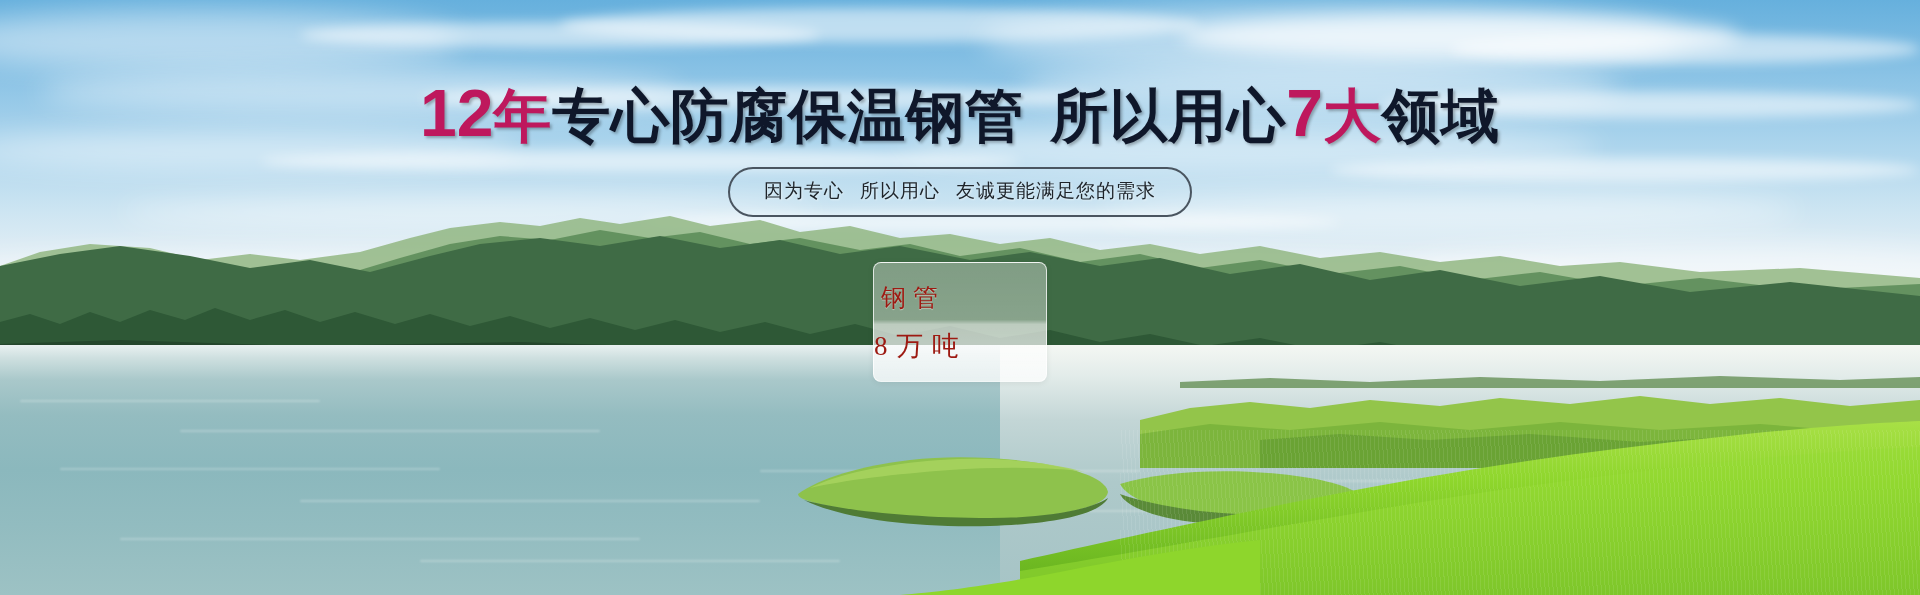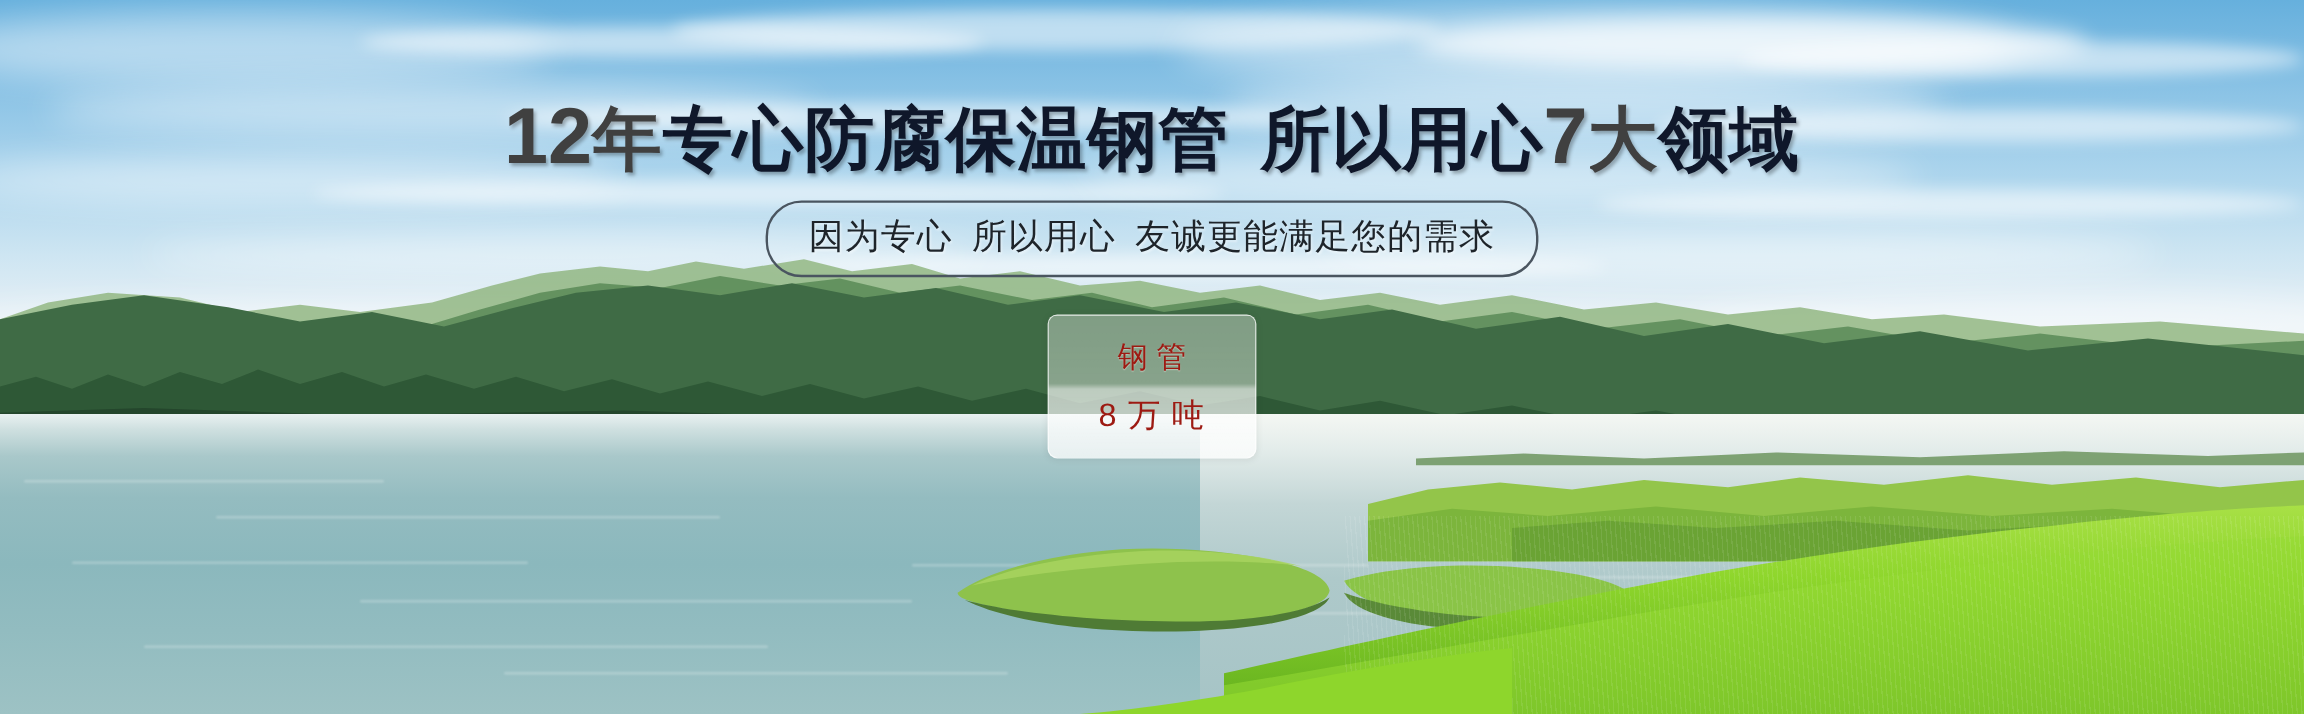--- a/index.html
+++ b/index.html
@@ -86,33 +86,33 @@
   .headline{
     position:absolute;left:0;top:80px;width:1920px;
     text-align:center;
     white-space:nowrap;
     font-size:58px;
     font-weight:bold;
     letter-spacing:1px;
     line-height:1.0;
     text-shadow:2px 2px 3px rgba(0,0,0,0.28);
   }
-  .h-red{color:#404040;}
+  .h-red{color:#be185d;}
   .h-dark{color:#0f172a;}
   .h-num{font-size:66px;letter-spacing:0;}
   .h-gap{display:inline-block;width:26px;}
 
   
   .pill{
     position:absolute;left:50%;top:167px;
     transform:translateX(-50%);
     padding:9px 34px 11px 34px;
     border:2px solid #4a5560;
     border-radius:30px;
-    font-size:29px;
+    font-size:19px;
     color:#1e242a;
     letter-spacing:1px;
     white-space:nowrap;
     text-shadow:1px 1px 2px rgba(255,255,255,0.5);
   }
   .pill .sp{display:inline-block;width:16px;}
 
   
   .cards{
     position:absolute;left:50%;top:262px;
@@ -125,35 +125,35 @@
     border-radius:8px;
     border:1px solid rgba(255,255,255,0.75);
     background:linear-gradient(to bottom,
       rgba(255,255,255,0.34) 0%,
       rgba(255,255,255,0.38) 48%,
       rgba(255,255,255,0.66) 52%,
       rgba(255,255,255,0.74) 100%);
     box-shadow:0 1px 6px rgba(0,0,0,0.08);
     display:flex;
     flex-direction:column;
-    align-items:center;
     justify-content:center;
     color:#9d1a12;
   }
   .card-label{
     font-size:25px;
     letter-spacing:7px;
     text-indent:7px;
     margin-bottom:14px;
     text-shadow:0 1px 1px rgba(255,255,255,0.45);
   }
   .card-value{
     font-size:27px;
     letter-spacing:1px;
     white-space:nowrap;
+    font-family:Liberation Serif, serif;
   }
   .card-value .sup{
     font-size:16px;
     vertical-align:super;
     letter-spacing:0;
   }
 </style>
 </head>
 <body>
 

